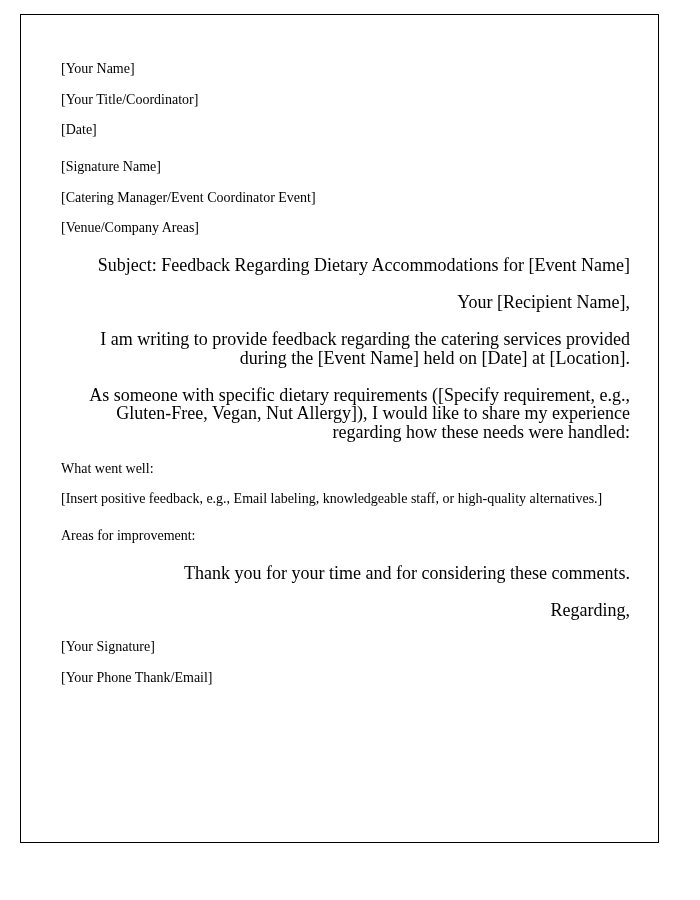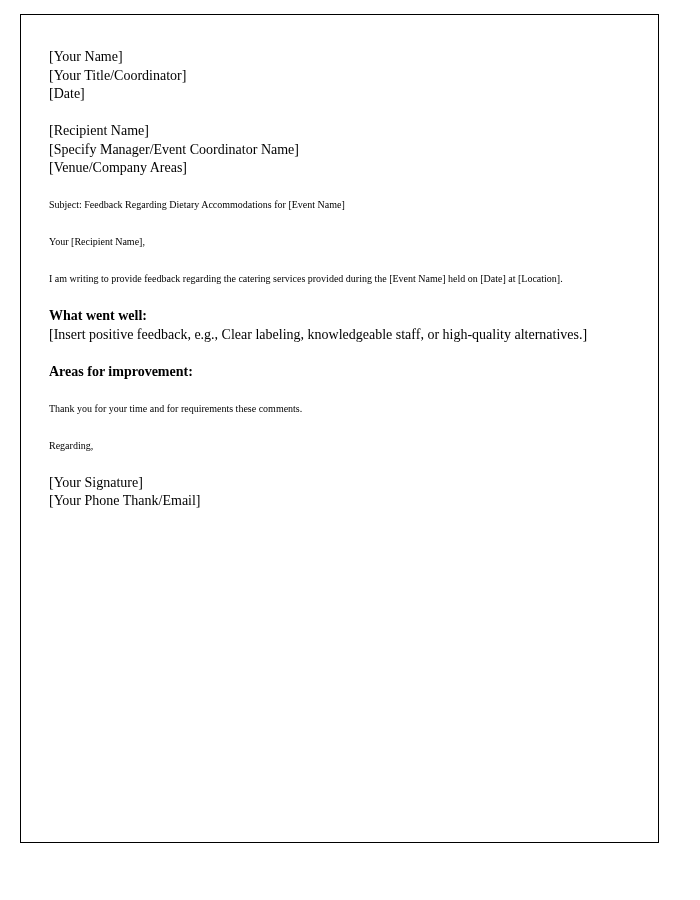--- a/index.html
+++ b/index.html
@@ -22,69 +22,71 @@
     height: 829px;
     border: 1px solid #000000;
     background: #ffffff;
     box-sizing: border-box;
     padding: 33px 28px 0 28px;
     overflow: hidden;
   }
   .line {
     font-size: 14px;
     line-height: 18.5px;
-    margin: 0;
+    margin: 12px;
   }
   .para {
-    font-size: 10px;
+    font-size: 18px;
     line-height: 18.5px;
     margin: 0 0 18.5px 0;
+    text-align: right;
   }
   .block {
     margin: 0 0 18.5px 0;
   }
   .bold-heading {
-    font-weight: bold;
+    font-weight: normal;
   }
 </style>
 </head>
 <body>
 
 <div class="page-frame">
 
   <div class="block">
     <p class="line">[Your Name]</p>
     <p class="line">[Your Title/Coordinator]</p>
     <p class="line">[Date]</p>
   </div>
 
   <div class="block">
-    <p class="line">[Recipient Name]</p>
-    <p class="line">[Specify Manager/Event Coordinator Name]</p>
+    <p class="line">[Signature Name]</p>
+    <p class="line">[Catering Manager/Event Coordinator Event]</p>
     <p class="line">[Venue/Company Areas]</p>
   </div>
 
   <p class="para">Subject: Feedback Regarding Dietary Accommodations for [Event Name]</p>
 
   <p class="para">Your [Recipient Name],</p>
 
   <p class="para">I am writing to provide feedback regarding the catering services provided during the [Event Name] held on [Date] at [Location].</p>
 
+  <p class="para">As someone with specific dietary requirements ([Specify requirement, e.g., Gluten-Free, Vegan, Nut Allergy]), I would like to share my experience regarding how these needs were handled:</p>
 
   <div class="block">
     <p class="line bold-heading">What went well:</p>
-    <p class="line">[Insert positive feedback, e.g., Clear labeling, knowledgeable staff, or high-quality alternatives.]</p>
+    <p class="line">[Insert positive feedback, e.g., Email labeling, knowledgeable staff, or high-quality alternatives.]</p>
   </div>
 
   <div class="block">
     <p class="line bold-heading">Areas for improvement:</p>
   </div>
 
 
-  <p class="para">Thank you for your time and for requirements these comments.</p>
+  <p class="para">Thank you for your time and for considering these comments.</p>
 
   <p class="para">Regarding,</p>
 
   <div class="block">
     <p class="line">[Your Signature]</p>
     <p class="line">[Your Phone Thank/Email]</p>
   </div>
 
 </div>
 

